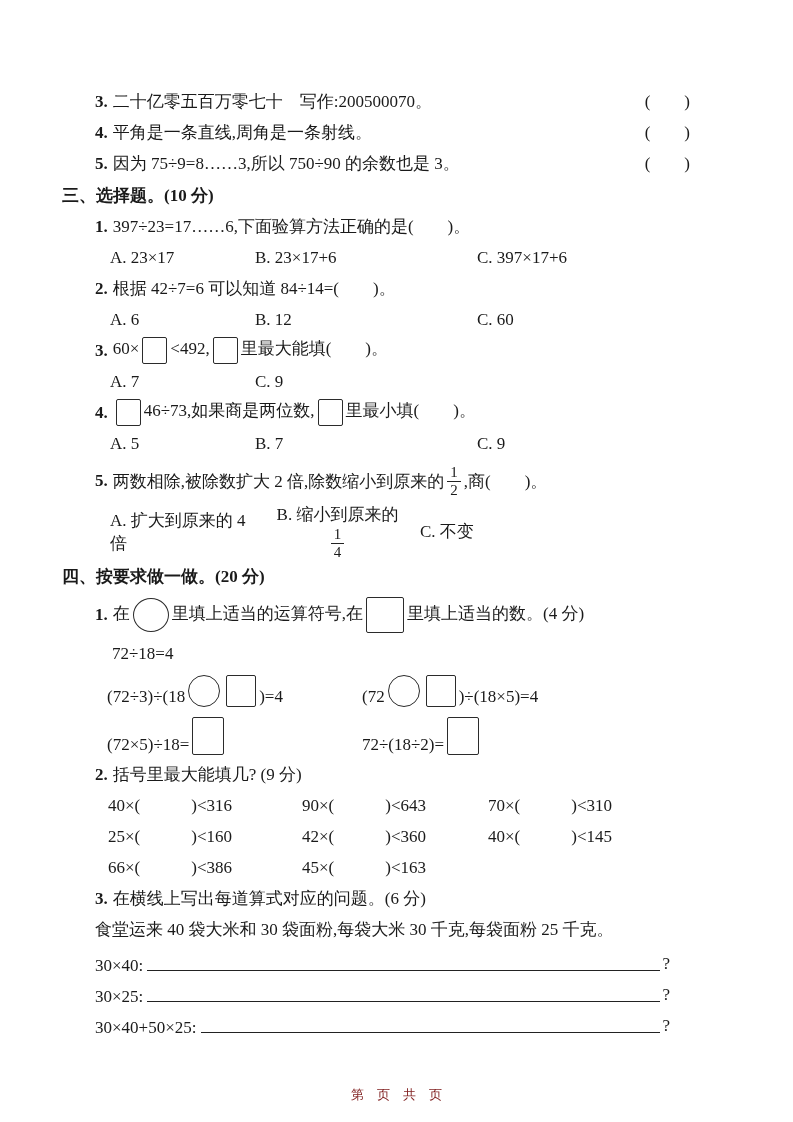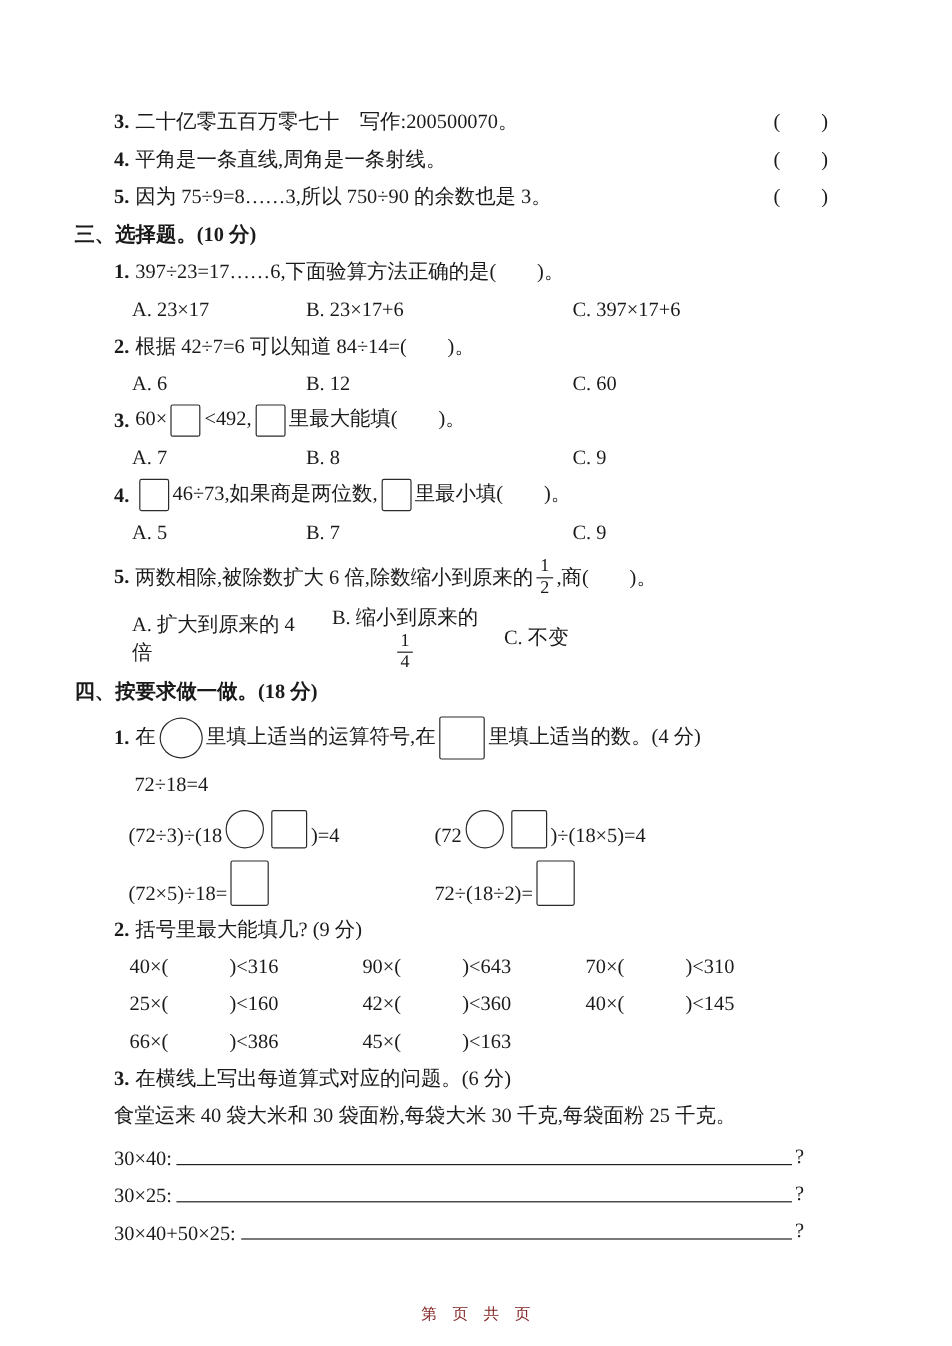--- a/index.html
+++ b/index.html
@@ -109,58 +109,57 @@
       <span>B. 12</span>
       <span>C. 60</span>
     </div>
 
     <div class="line q small">
       <span class="qnum">3.</span>
       <span>60×<span class="shape box"></span>&lt;492,<span class="shape box"></span>里最大能填(　　)。</span>
     </div>
     <div class="opts">
       <span>A. 7</span>
-      <span>B. 8</span>
       <span>C. 9</span>
     </div>
 
     <div class="line q small">
       <span class="qnum">4.</span>
       <span><span class="shape box"></span>46÷73,如果商是两位数,<span class="shape box"></span>里最小填(　　)。</span>
     </div>
     <div class="opts">
       <span>A. 5</span>
       <span>B. 7</span>
       <span>C. 9</span>
     </div>
 
     <div class="line q q5stem">
       <span class="qnum">5.</span>
-      <span>两数相除,被除数扩大 6 倍,除数缩小到原来的</span>
+      <span>两数相除,被除数扩大 2 倍,除数缩小到原来的</span>
       <span class="frac">
         <span class="fnum">1</span>
         <span class="fden">2</span>
       </span>
       <span>,商(　　)。</span>
     </div>
     <div class="opts opts5">
       <span>A. 扩大到原来的 4 倍</span>
       <span style="display:flex;align-items:center;flex-direction:column;">
         <span>B. 缩小到原来的</span>
         <span class="frac">
           <span class="fnum">1</span>
           <span class="fden">4</span>
         </span>
       </span>
       <span>C. 不变</span>
     </div>
   </div>
 
   <div>
-    <div class="sec-title">四、按要求做一做。(18 分)</div>
+    <div class="sec-title">四、按要求做一做。(20 分)</div>
 
     <div class="line q q1s">
       <span class="qnum">1.</span>
       <span>在<span class="shape circle"></span>里填上适当的运算符号,在<span class="shape box"></span>里填上适当的数。(4 分)</span>
     </div>
     <div class="line given">72÷18=4</div>
 
     <div class="eqrow">
       <span class="cell">(72÷3)÷(18<span class="shape circle"></span><span class="shape box"></span>)=4</span>
       <span class="cell">(72<span class="shape circle"></span><span class="shape box"></span>)÷(18×5)=4</span>

